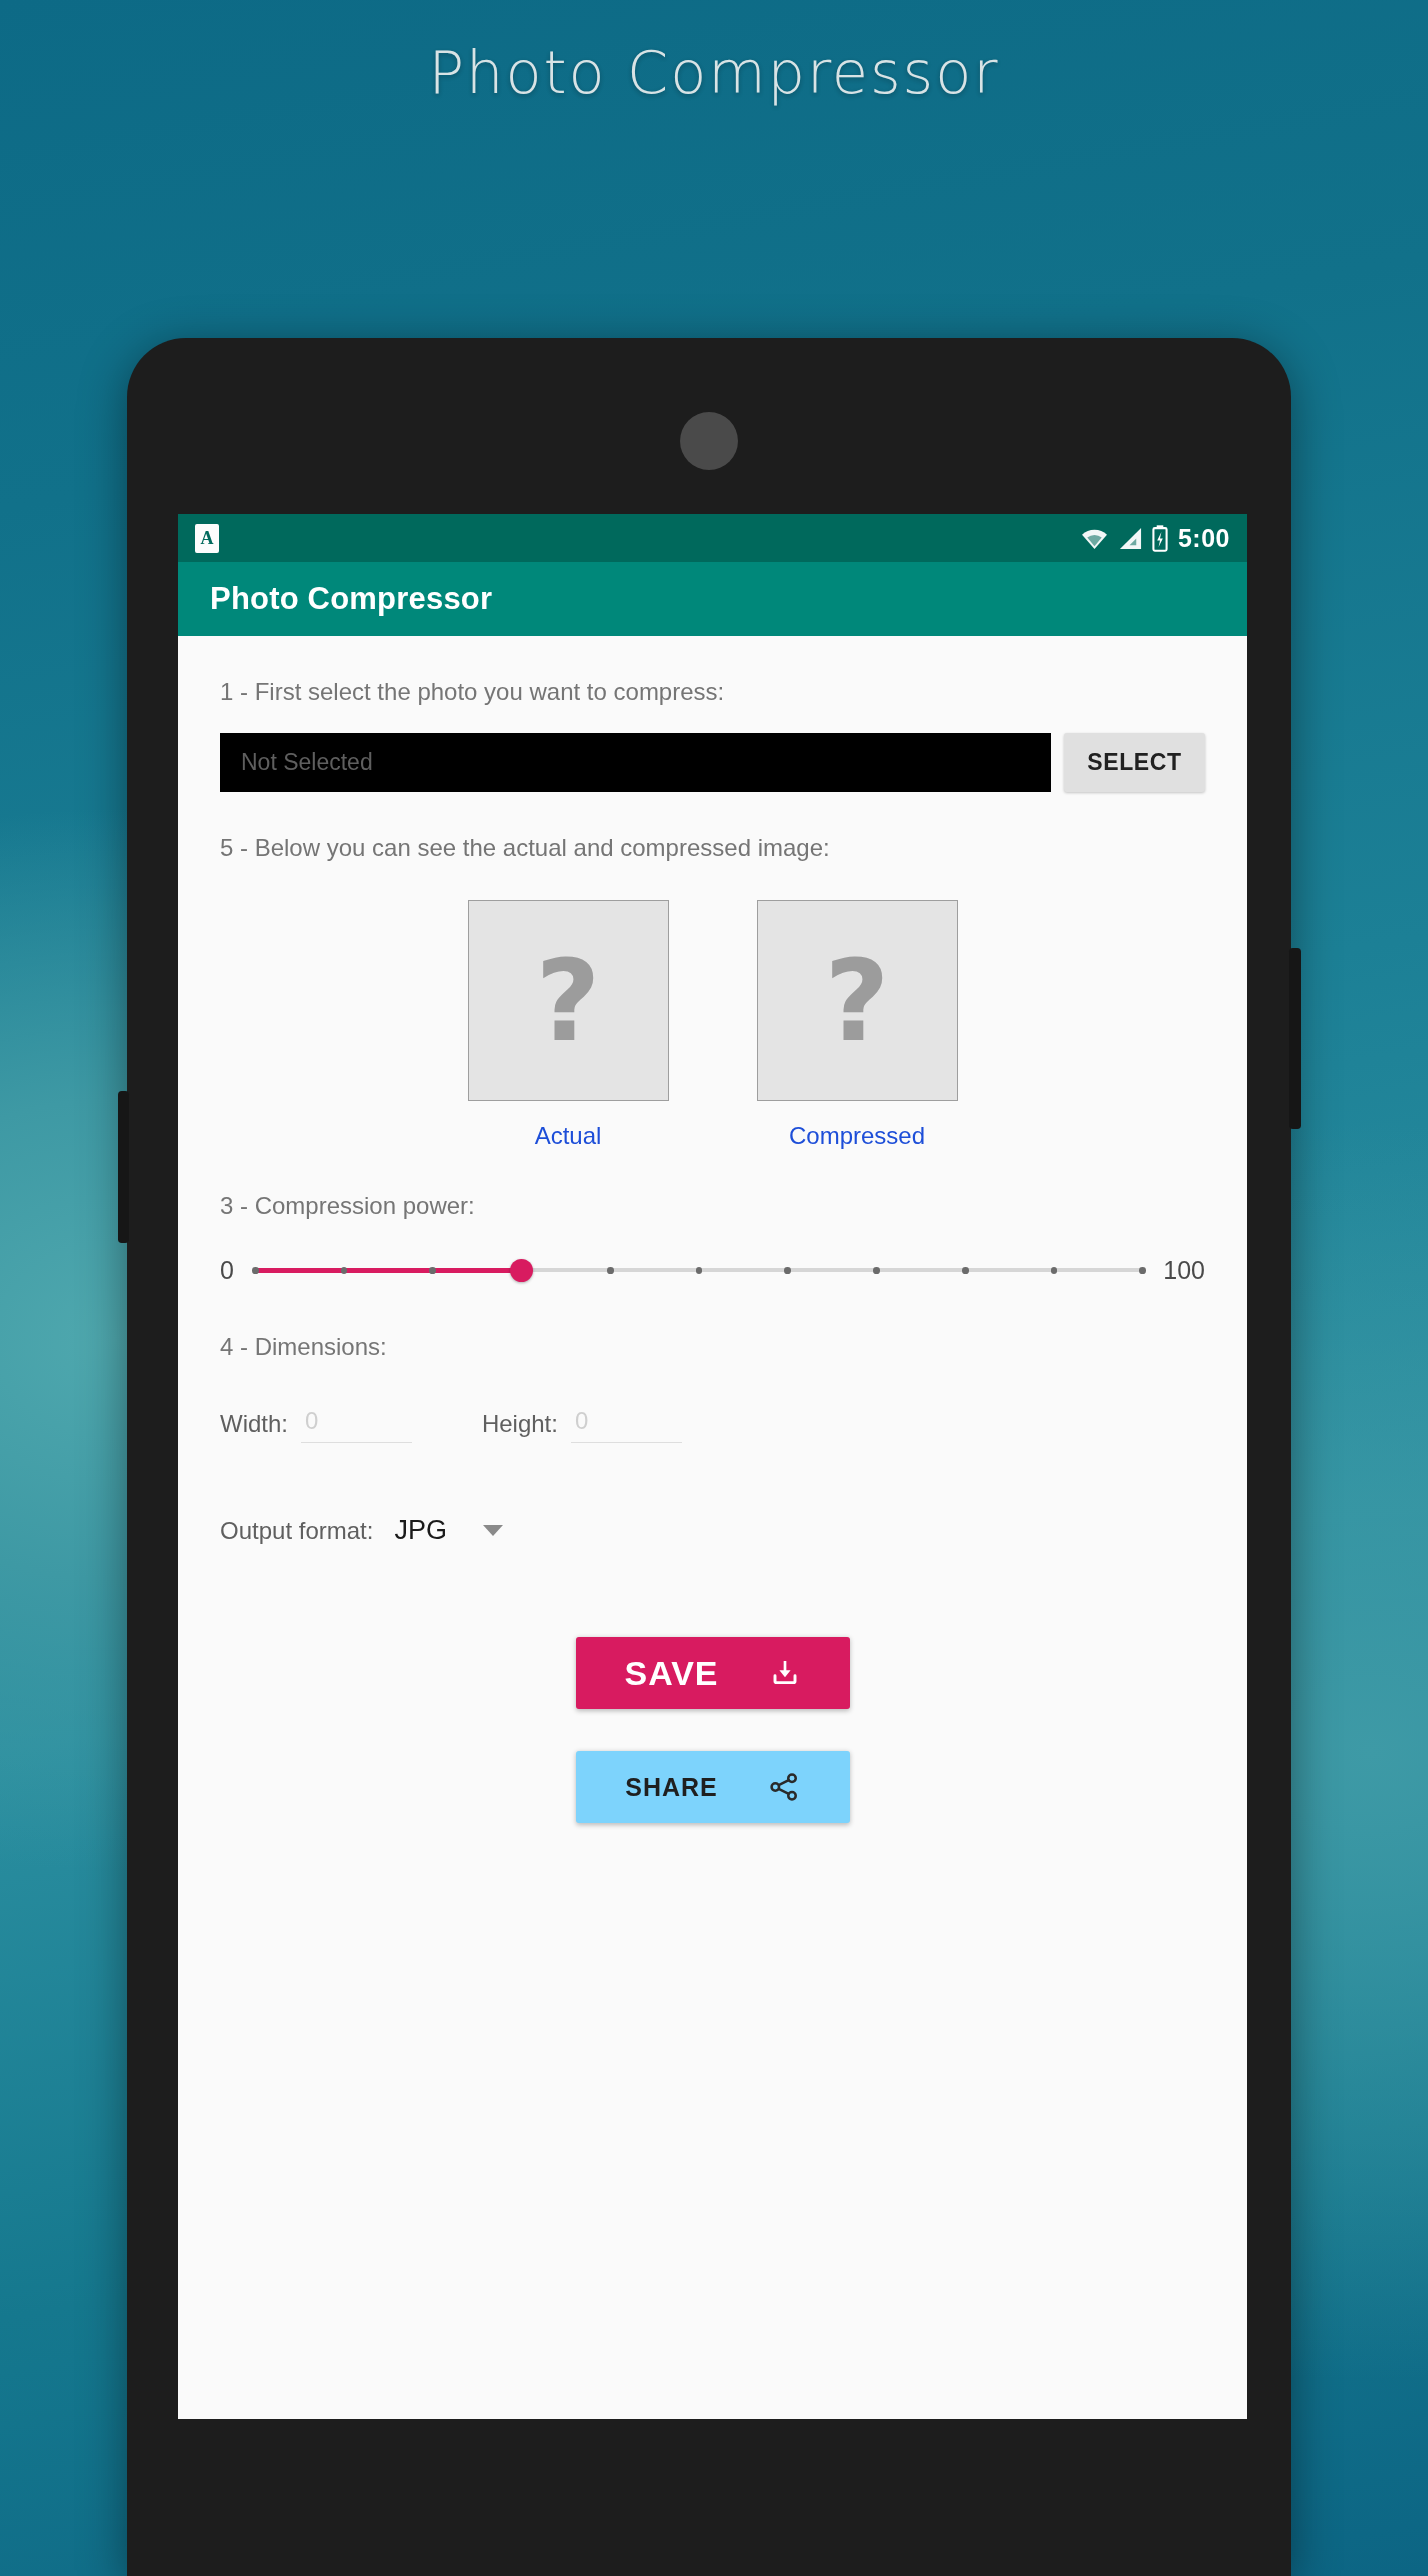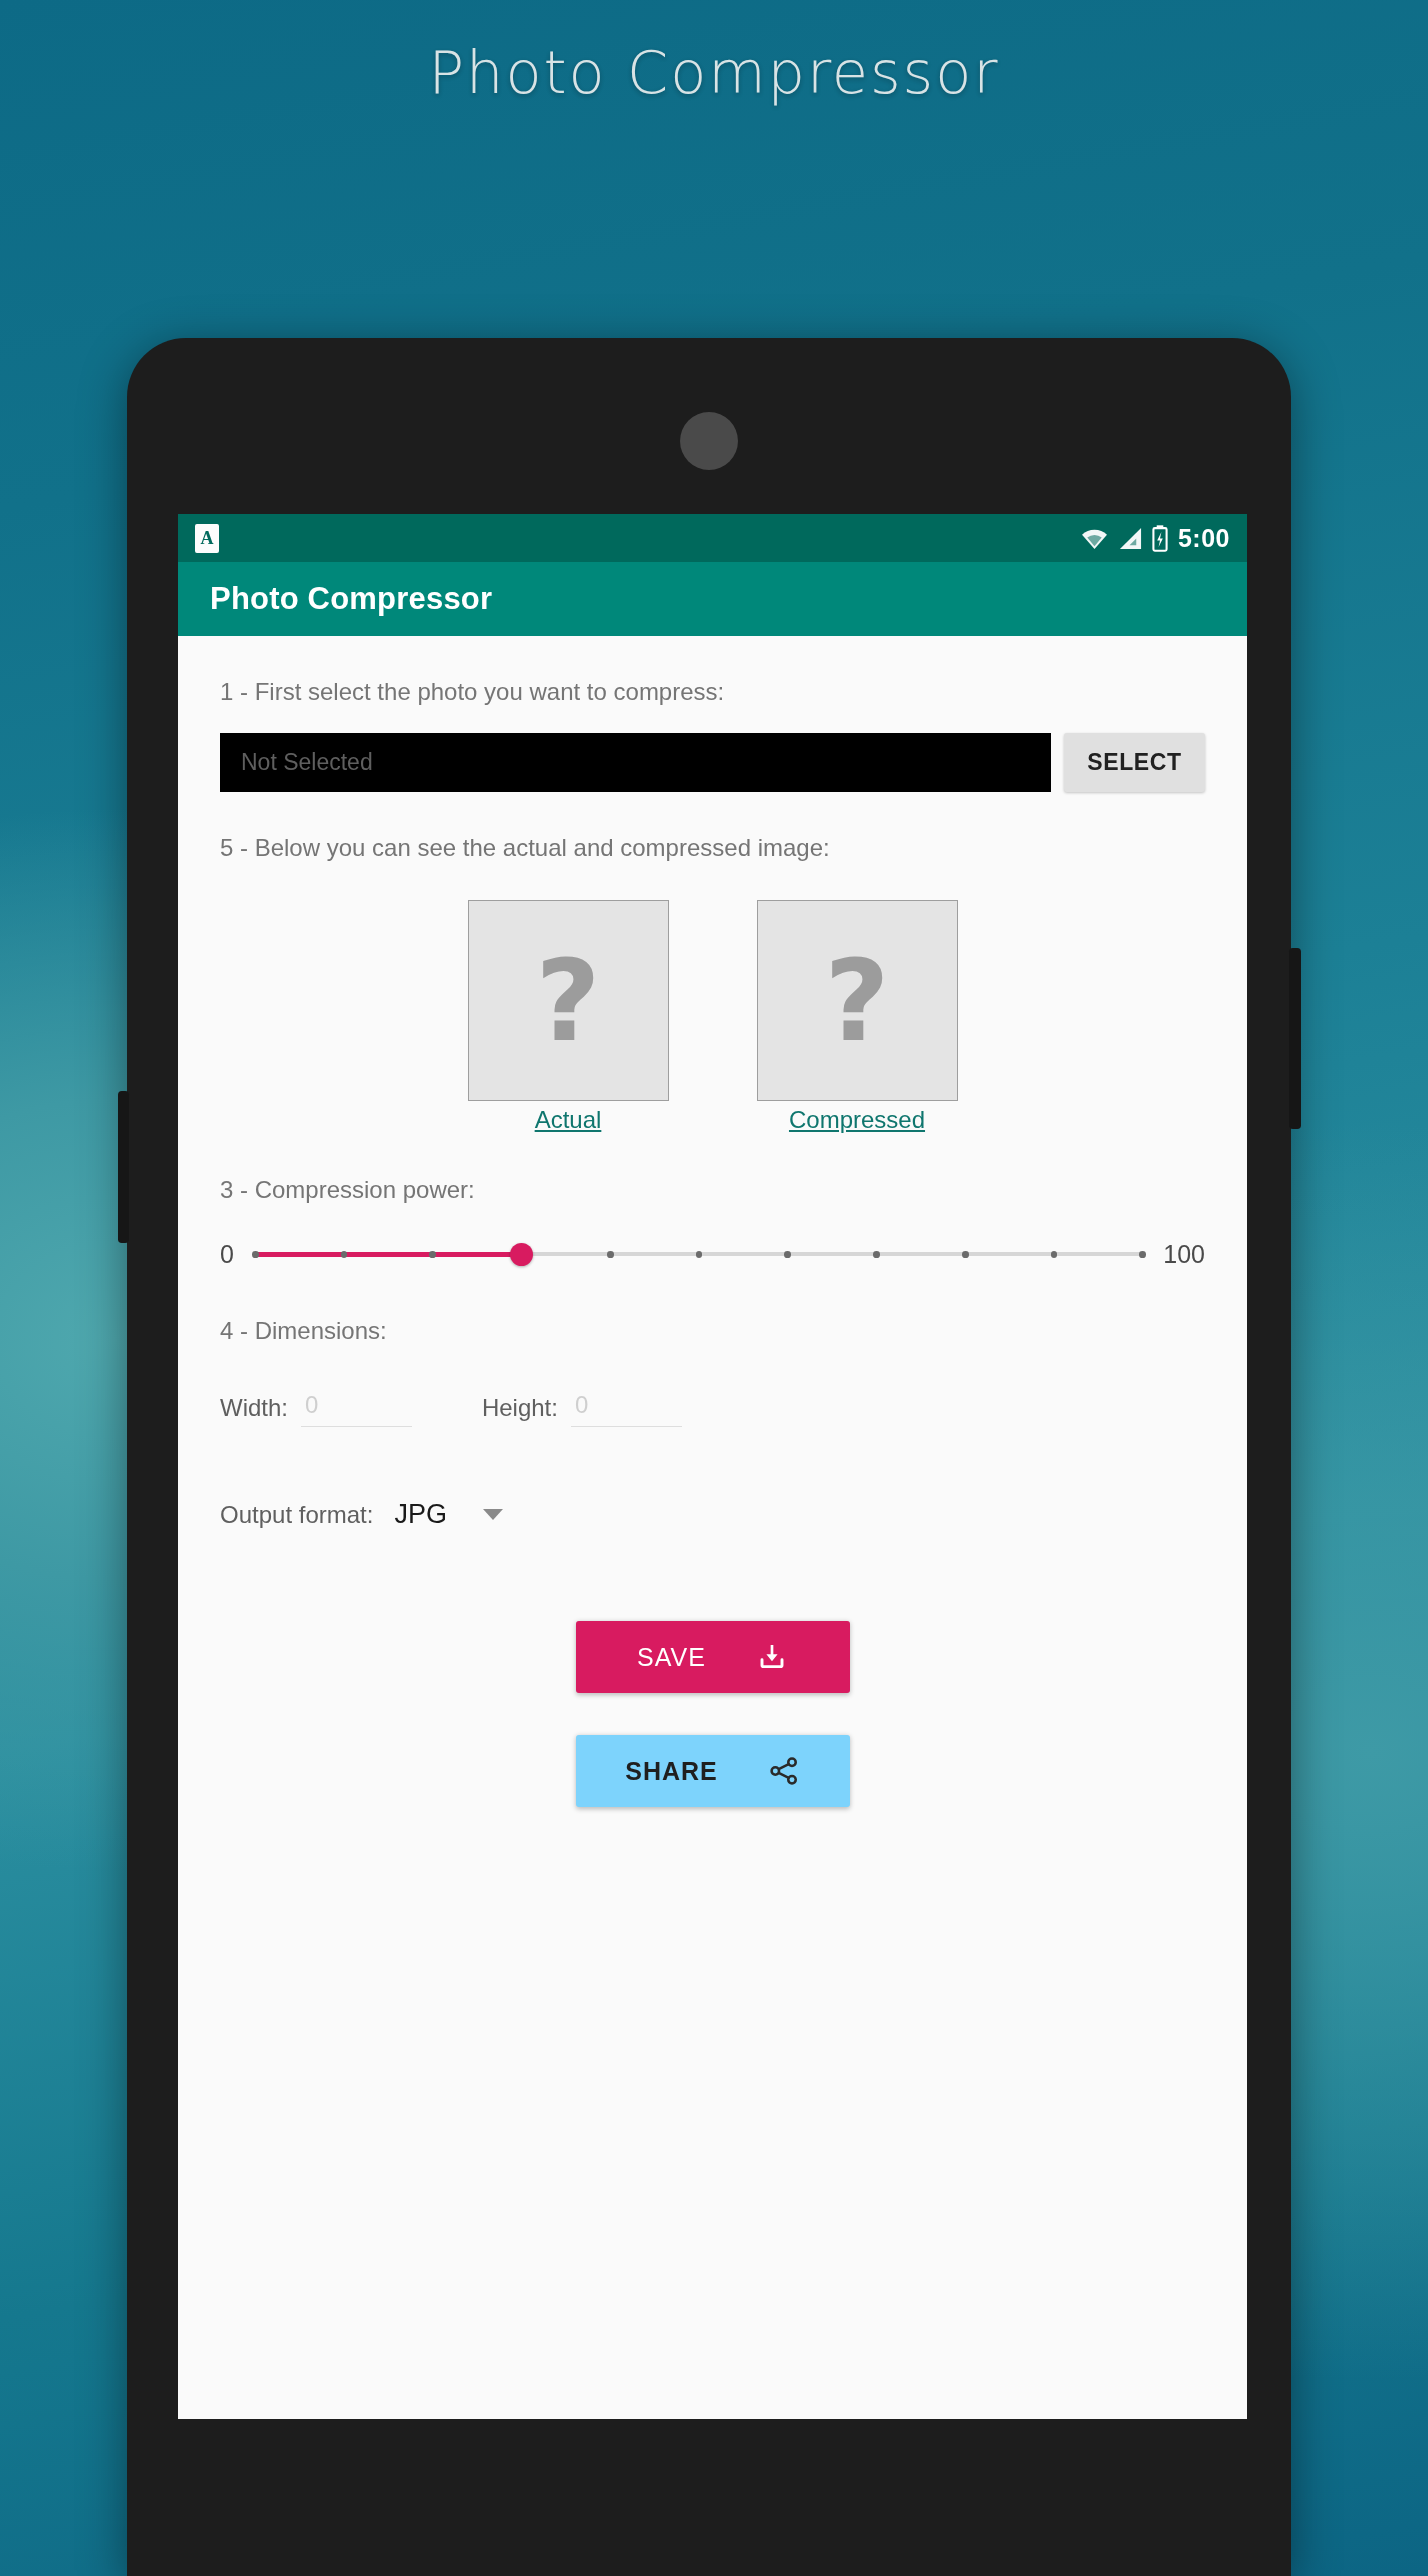--- a/index.html
+++ b/index.html
@@ -221,24 +221,23 @@
     justify-content: center;
   }
   .preview-qmark {
     font-size: 112px;
     line-height: 1;
     color: #9c9c9c;
     font-family: "DejaVu Sans", sans-serif;
     font-weight: 700;
   }
   .preview-caption {
-    margin-top: 5px;
+    margin-top: 21px;
     font-size: 24px;
-    color: #0f766e;
-    text-decoration: underline;
+    color: #1d4ed8;
   }
 
   
   #slider-row {
     display: flex;
     align-items: center;
     margin-top: 29px;
     gap: 21px;
   }
   .slider-end {
@@ -356,22 +355,22 @@
     cursor: pointer;
     box-shadow: 0 1.9px 4.8px rgba(0,0,0,0.26);
     font-family: "Liberation Sans", sans-serif;
   }
   #save-button {
     background: #d81b60;
     margin-top: 91px;
   }
   #save-button .btn-label {
     color: #ffffff;
-    font-size: 25px;
-    font-weight: 400;
+    font-size: 34px;
+    font-weight: 700;
     letter-spacing: 1px;
   }
   #share-button {
     background: #7dd3fc;
     margin-top: 42px;
   }
   #share-button .btn-label {
     color: #1f1f1f;
     font-size: 25px;
     font-weight: 700;

